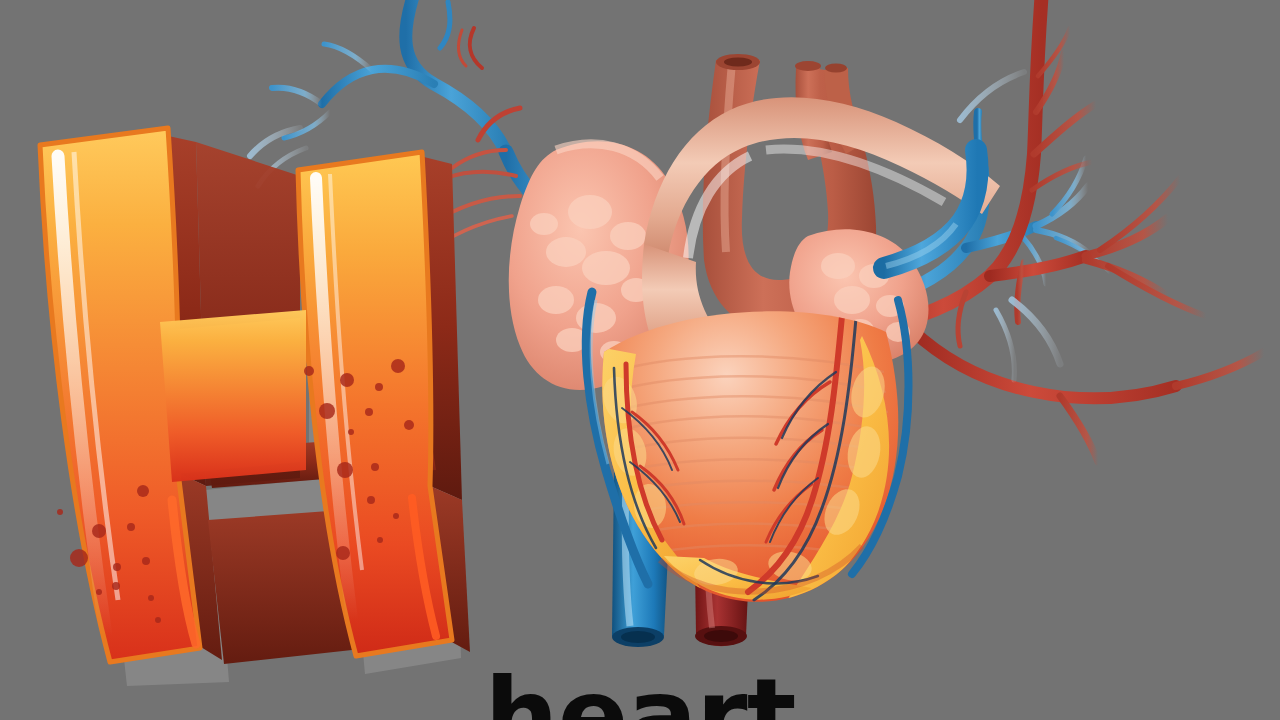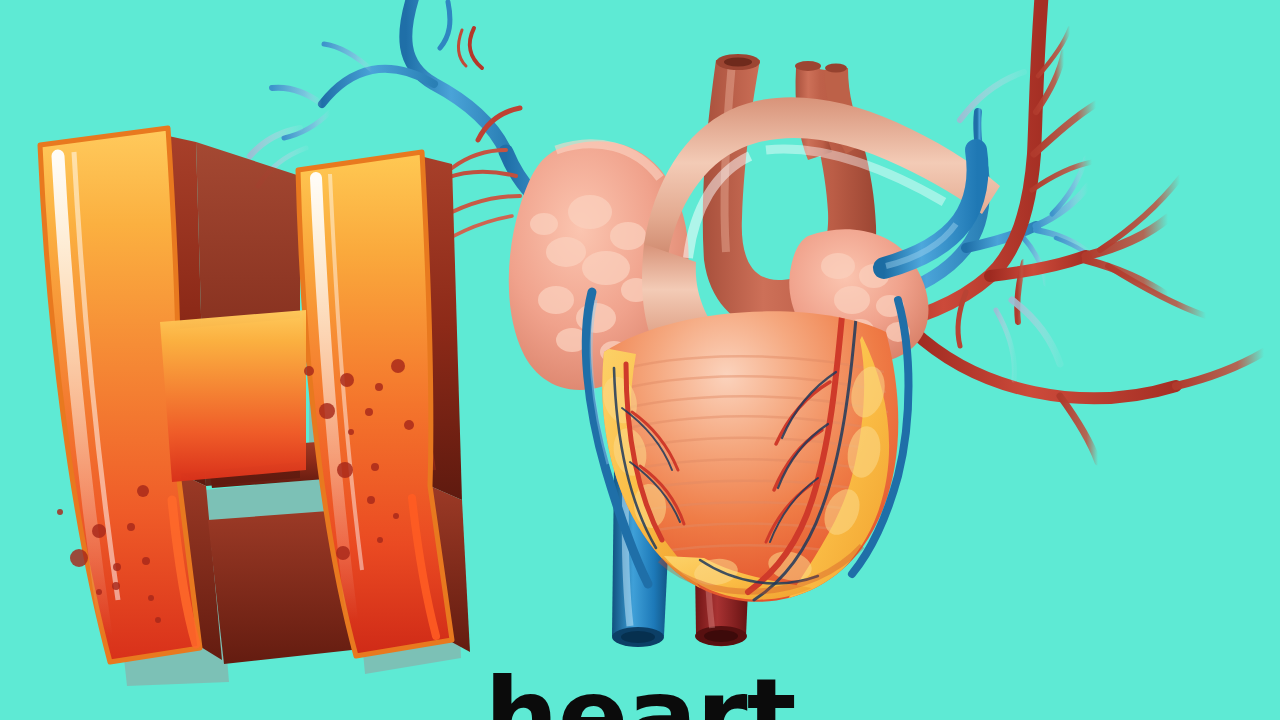--- a/index.html
+++ b/index.html
@@ -1,17 +1,17 @@
 <!DOCTYPE html>
 <html><head>
 <meta charset="utf-8">
 <style>
   html,body{margin:0;padding:0;background:#ffffff;}
   body{width:1280px;height:720px;overflow:hidden;font-family:"DejaVu Sans",sans-serif;}
-  #stage{position:relative;width:1280px;height:720px;background:#5eead4;overflow:hidden;}
+  #stage{position:relative;width:1280px;height:720px;background:#737373;overflow:hidden;}
   svg.layer{position:absolute;left:0;top:0;width:1280px;height:720px;}
   #word{
     position:absolute;left:0;top:664px;width:1280px;text-align:center;
     font-family:"DejaVu Sans",sans-serif;font-weight:700;font-size:104px;
     letter-spacing:-1px;color:#0b0b0b;line-height:1;
     white-space:nowrap;
   }
 </style>
 </head>
 <body>

